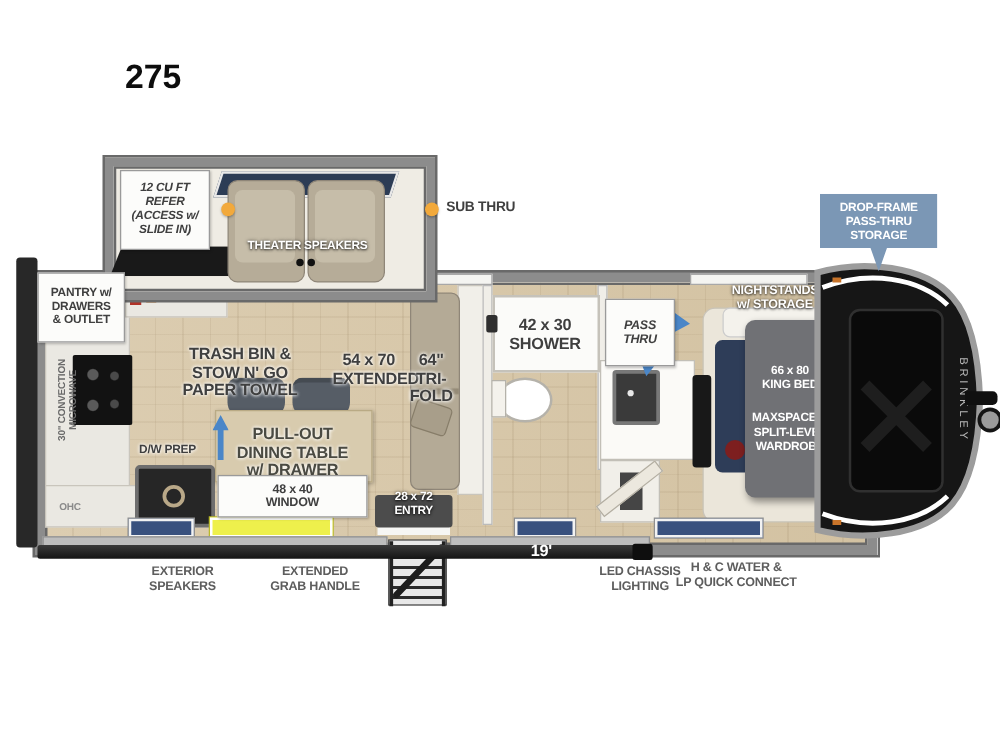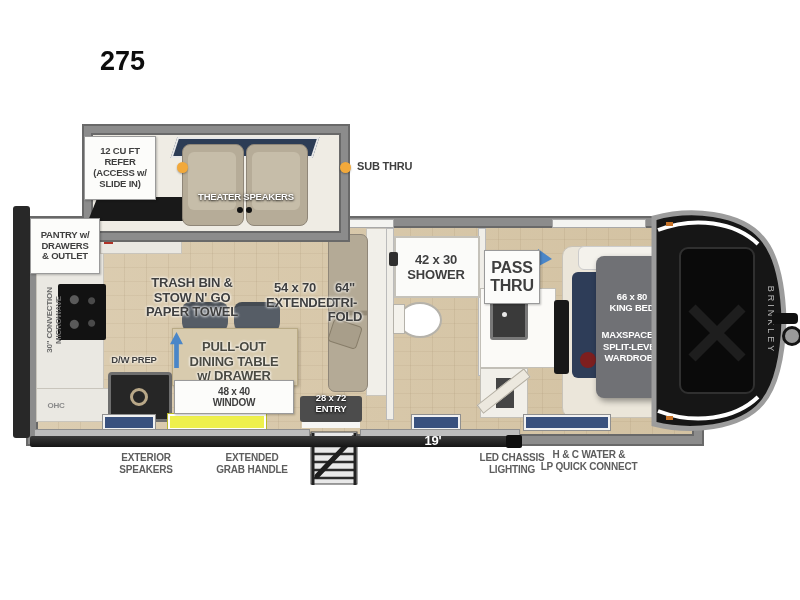--- a/index.html
+++ b/index.html
@@ -138,21 +138,21 @@
   <div class="winy" style="left:168px;top:414px;width:94px;height:12px;"></div>
   <div class="win" style="left:412px;top:415px;width:44px;height:11px;"></div>
   <div class="win" style="left:524px;top:415px;width:82px;height:11px;"></div>
 
   <div class="winw" style="left:338px;top:219px;width:54px;height:7px;"></div>
   <div class="winw" style="left:552px;top:219px;width:92px;height:7px;"></div>
 
   <div class="slide"></div>
   <div class="abs" style="left:174px;top:137px;width:138px;height:17px;background:#2c3c55;border:2px solid #e8e8e8;transform:skewX(-18deg);z-index:11;"></div>
   <div class="abs" style="left:88px;top:197px;width:120px;height:24px;background:#191919;clip-path:polygon(8% 0,100% 0,92% 100%,0 100%);z-index:11;"></div>
-  <div class="lblbox" style="left:84px;top:136px;width:70px;height:62px;">12 CU FT
+  <div class="lblbox" style="left:96px;top:136px;width:70px;height:62px;font-style:italic;">12 CU FT
 REFER
 (ACCESS w/
 SLIDE IN)</div>
   <div class="seat" style="left:182px;top:144px;width:60px;height:80px;"></div>
   <div class="seat" style="left:246px;top:144px;width:60px;height:80px;"></div>
   <div class="cushion" style="left:188px;top:152px;width:48px;height:58px;"></div>
   <div class="cushion" style="left:252px;top:152px;width:48px;height:58px;"></div>
   <div class="abs" style="left:237px;top:207px;width:6px;height:6px;background:#111;border-radius:50%;z-index:13;"></div>
   <div class="abs" style="left:246px;top:207px;width:6px;height:6px;background:#111;border-radius:50%;z-index:13;"></div>
   <div class="lblw" style="left:188px;top:192px;width:116px;font-size:9.5px;">THEATER SPEAKERS</div>
@@ -178,37 +178,42 @@
   <div class="lblbox" style="left:174px;top:380px;width:118px;height:32px;font-size:10px;">48 x 40
 WINDOW</div>
   <div class="lbl" style="left:266px;top:281px;width:58px;">54 x 70
 EXTENDED</div>
   <div class="lbl" style="left:320px;top:281px;width:50px;">64"
 TRI-FOLD</div>
   <div class="lblw" style="left:298px;top:393px;width:66px;font-size:9.5px;">28 x 72
 ENTRY</div>
   <div class="lbl" style="left:402px;top:253px;width:68px;">42 x 30
 SHOWER</div>
-  <div class="lblbox" style="left:484px;top:250px;width:54px;height:52px;font-size:16px;">PASS
+  <div class="lblbox" style="left:484px;top:239px;width:54px;height:52px;font-size:10px;font-style:italic;">PASS
 THRU</div>
+  <div class="lblw" style="left:562px;top:227px;width:116px;font-size:10px;">NIGHTSTANDS
+w/ STORAGE</div>
 
   <svg class="abs" style="left:650px;top:208px;z-index:25;" width="140" height="230" viewBox="0 0 140 230">
     <path d="M4 10 C 40 0, 90 4, 112 30 C 128 48, 133 80, 134 112 C 133 145, 128 176, 112 195 C 90 221, 40 225, 4 216 Z" fill="#161616" stroke="#9c9c9c" stroke-width="5"></path>
     <path d="M8 22 C 45 8, 85 14, 108 36" stroke="#ffffff" stroke-width="4" fill="none"></path>
     <path d="M8 203 C 45 217, 85 211, 108 189" stroke="#ffffff" stroke-width="4" fill="none"></path>
     <rect x="30" y="40" width="74" height="145" rx="8" fill="#0a0a0a" stroke="#303030" stroke-width="2"></rect>
     <path d="M42 150 L 92 100 M42 100 L 92 150" stroke="#1e1e1e" stroke-width="10"></path>
     <rect x="16" y="14" width="7" height="4" fill="#c8742a"></rect>
     <rect x="16" y="208" width="7" height="4" fill="#c8742a"></rect>
     <text x="118" y="112" transform="rotate(90 118 112)" text-anchor="middle" fill="#b9b9b9" font-size="9" letter-spacing="3" font-family="Liberation Sans, sans-serif">BRINKLEY</text>
   </svg>
 
   <div class="abs" style="left:772px;top:313px;width:26px;height:11px;background:#101010;border-radius:0 4px 4px 0;z-index:26;"></div>
   <div class="abs" style="left:782px;top:326px;width:14px;height:14px;border:3px solid #141414;border-radius:50%;background:#9a9a9a;z-index:26;"></div>
 
+  <div class="badge">DROP-FRAME
+PASS-THRU
+STORAGE</div>
 
   <div class="abs" style="left:34px;top:429px;width:274px;height:6px;background:#bdbdbd;border:1px solid #8f8f8f;z-index:8;"></div>
   <div class="abs" style="left:360px;top:429px;width:158px;height:6px;background:#bdbdbd;border:1px solid #8f8f8f;z-index:8;"></div>
   <div class="abs" style="left:30px;top:436px;width:492px;height:11px;background:linear-gradient(#3a3a3a,#151515);border-radius:2px;z-index:8;"></div>
   <div class="abs" style="left:506px;top:435px;width:16px;height:13px;background:#0e0e0e;border-radius:2px;z-index:9;"></div>
   <div class="lblw" style="left:398px;top:434px;width:70px;font-size:13px;text-shadow:none;z-index:10;">19' AWNING</div>
 
   <div class="extlbl" style="left:94px;top:452px;width:104px;">EXTERIOR
 SPEAKERS</div>
   <div class="extlbl" style="left:190px;top:452px;width:124px;">EXTENDED

